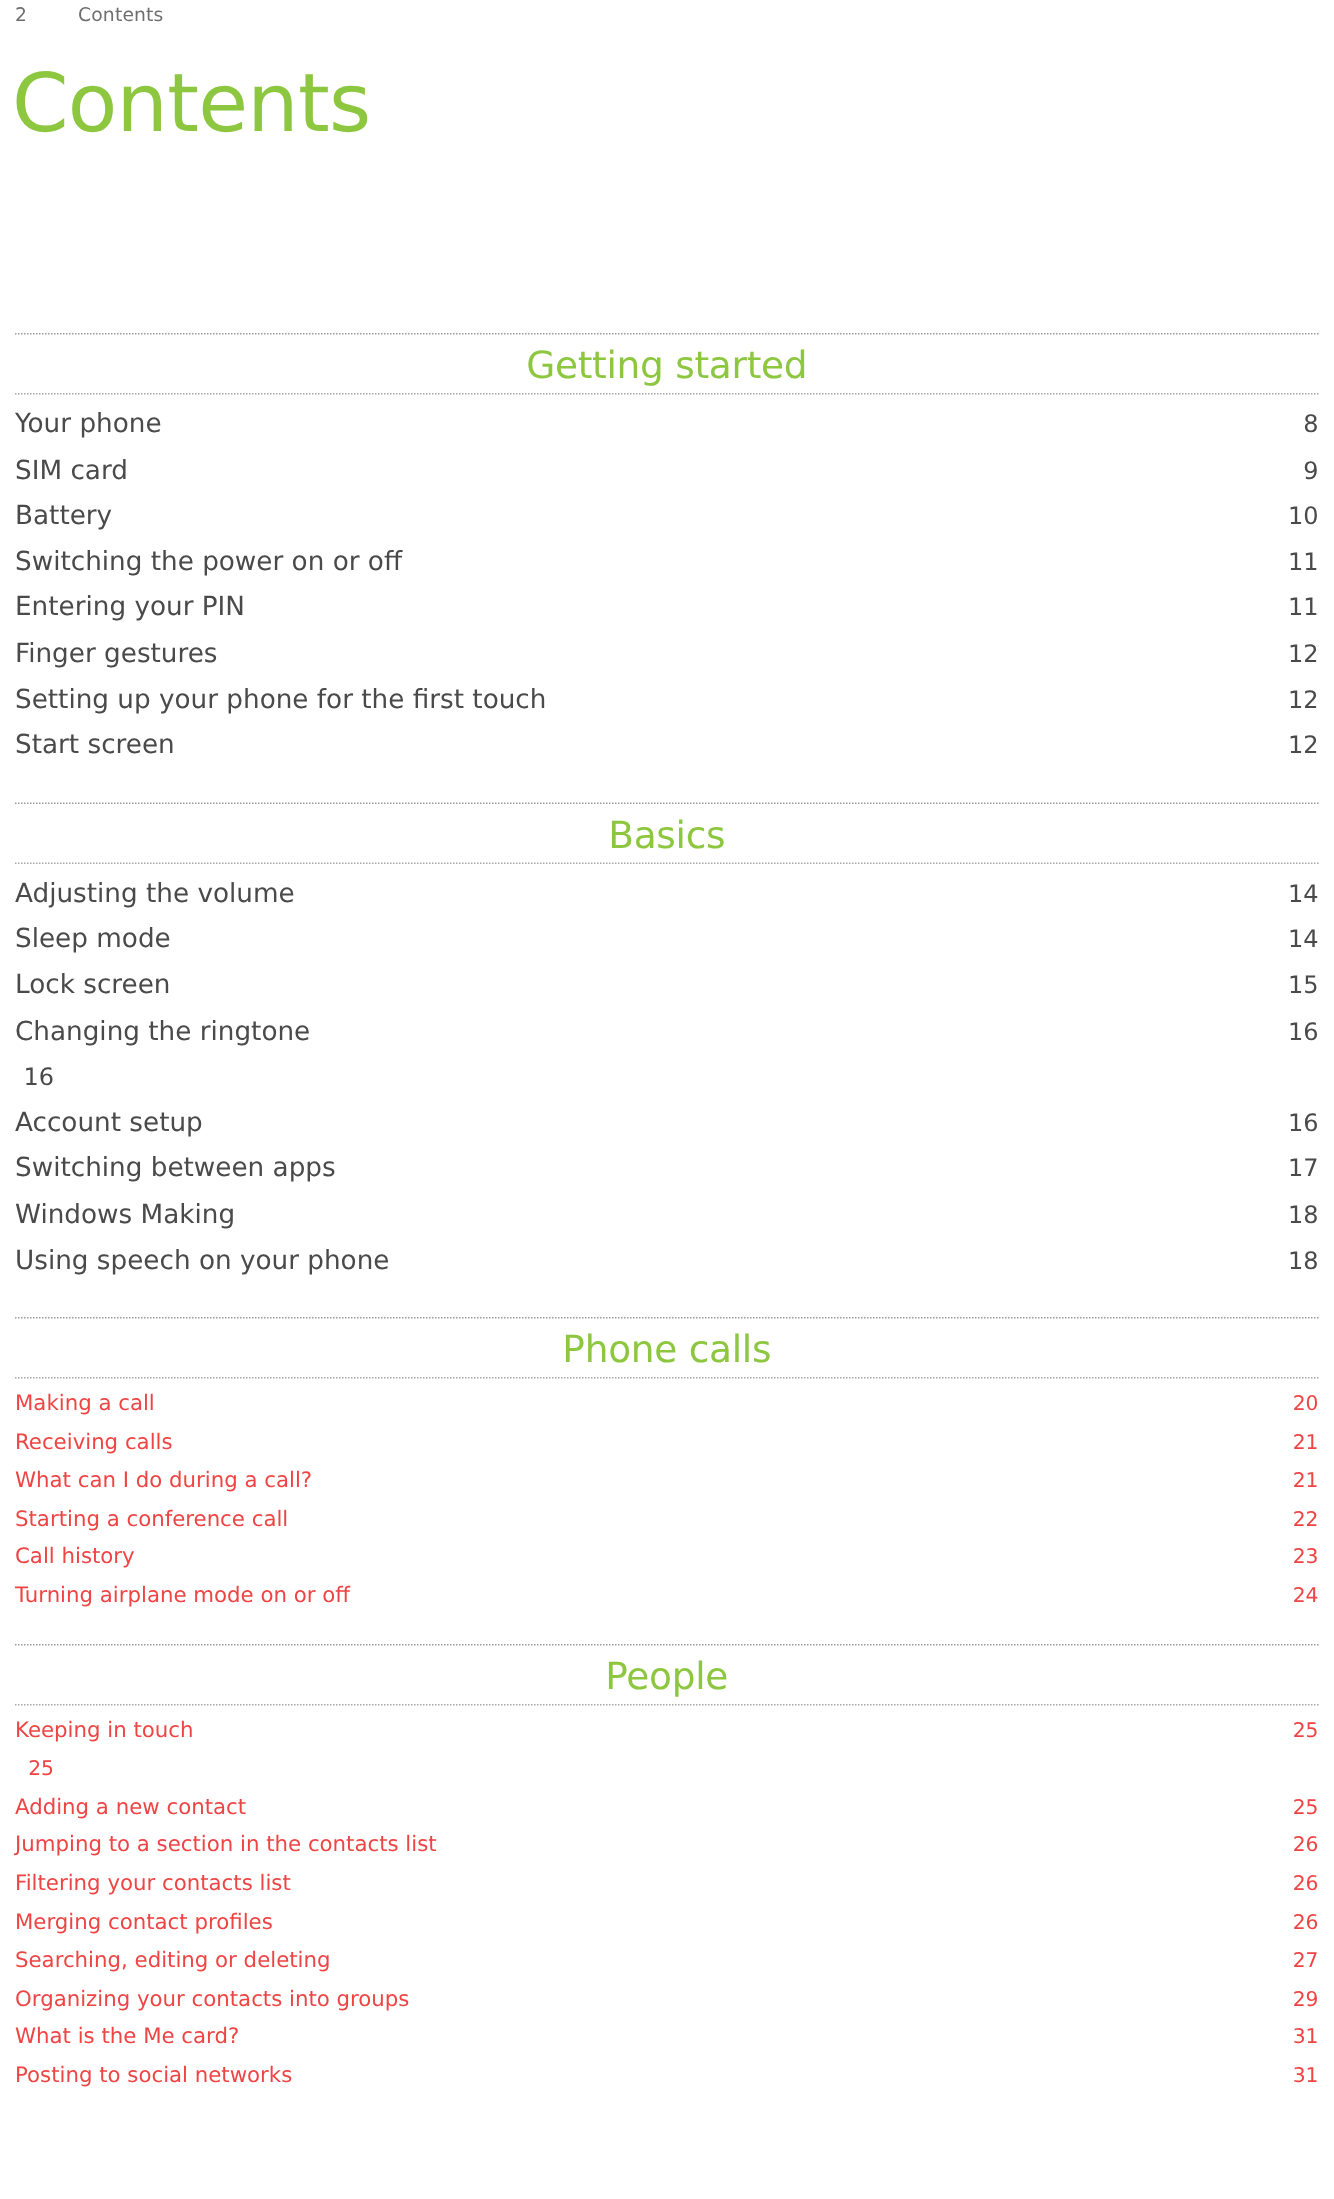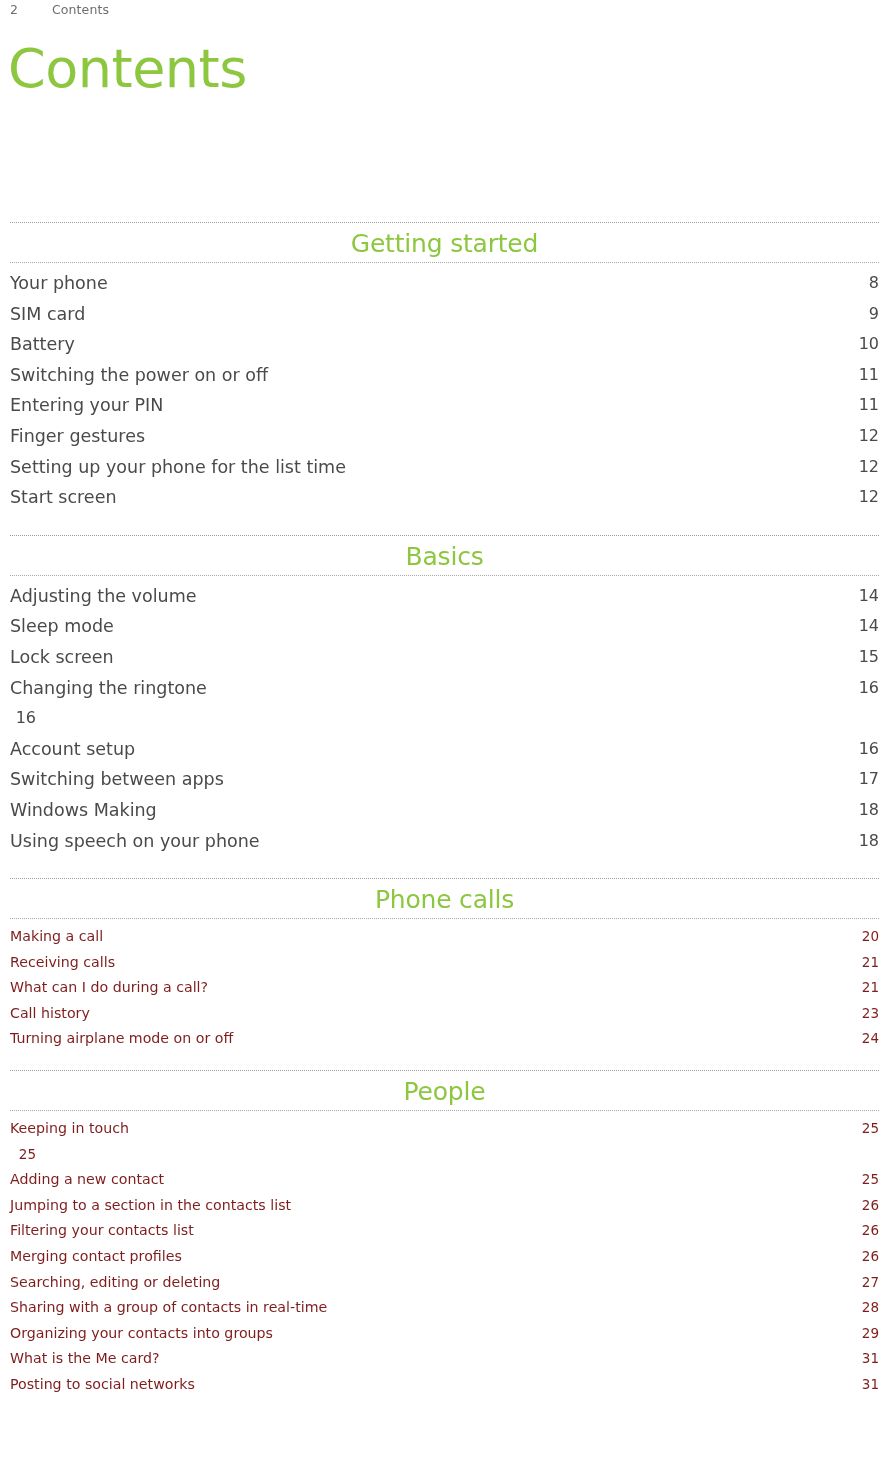--- a/index.html
+++ b/index.html
@@ -101,21 +101,21 @@
     line-height: 30.6px;
     color: #4a4a4a;
   }
   .big .entry .pg {
     font-size: 16px;
   }
   
   .small .entry {
     font-size: 14.2px;
     line-height: 25.6px;
-    color: #7f1d1d;
+    color: #ef4444;
   }
   .small .entry .pg {
     font-size: 13.5px;
   }
   .gap {
     height: 22px;
   }
   .gap-sm {
     height: 18px;
   }
@@ -157,21 +157,21 @@
         </div>
         <div class="entry">
           <span class="label">Entering your PIN</span>
           <span class="pg">11</span>
         </div>
         <div class="entry">
           <span class="label">Finger gestures</span>
           <span class="pg">12</span>
         </div>
         <div class="entry">
-          <span class="label">Setting up your phone for the list time</span>
+          <span class="label">Setting up your phone for the first touch</span>
           <span class="pg">12</span>
         </div>
         <div class="entry">
           <span class="label">Start screen</span>
           <span class="pg">12</span>
         </div>
       </div>
     </div>
 
     <div class="gap"></div>
@@ -232,20 +232,24 @@
         </div>
         <div class="entry">
           <span class="label">Receiving calls</span>
           <span class="pg">21</span>
         </div>
         <div class="entry">
           <span class="label">What can I do during a call?</span>
           <span class="pg">21</span>
         </div>
         <div class="entry">
+          <span class="label">Starting a conference call</span>
+          <span class="pg">22</span>
+        </div>
+        <div class="entry">
           <span class="label">Call history</span>
           <span class="pg">23</span>
         </div>
         <div class="entry">
           <span class="label">Turning airplane mode on or off</span>
           <span class="pg">24</span>
         </div>
       </div>
     </div>
 
@@ -277,24 +281,20 @@
         </div>
         <div class="entry">
           <span class="label">Merging contact profiles</span>
           <span class="pg">26</span>
         </div>
         <div class="entry">
           <span class="label">Searching, editing or deleting</span>
           <span class="pg">27</span>
         </div>
         <div class="entry">
-          <span class="label">Sharing with a group of contacts in real-time</span>
-          <span class="pg">28</span>
-        </div>
-        <div class="entry">
           <span class="label">Organizing your contacts into groups</span>
           <span class="pg">29</span>
         </div>
         <div class="entry">
           <span class="label">What is the Me card?</span>
           <span class="pg">31</span>
         </div>
         <div class="entry">
           <span class="label">Posting to social networks</span>
           <span class="pg">31</span>

